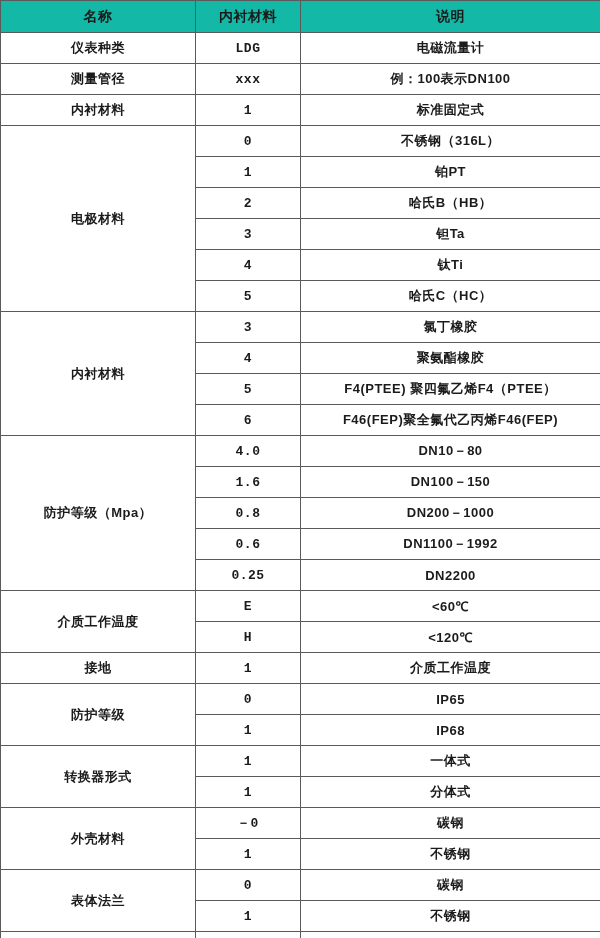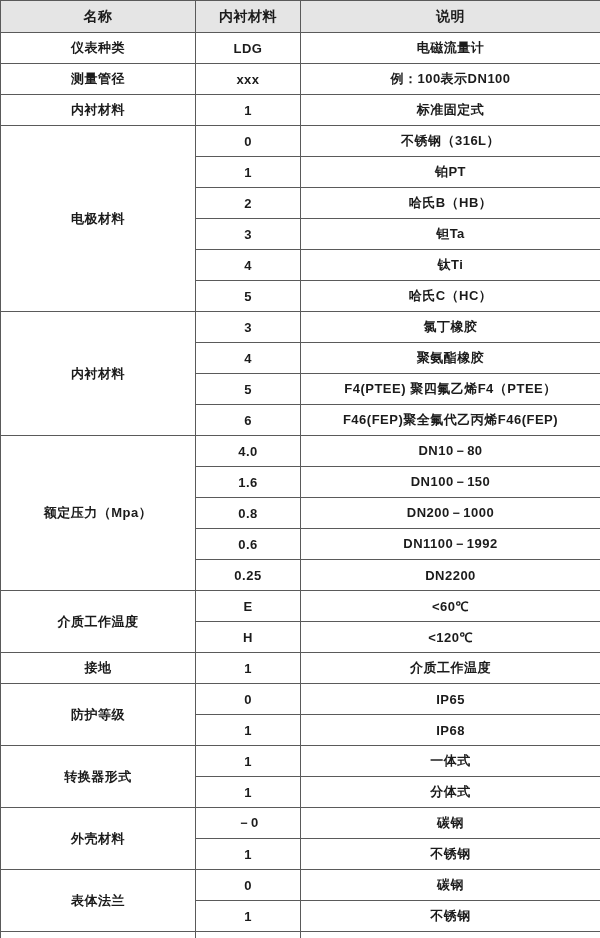--- a/index.html
+++ b/index.html
@@ -23,34 +23,35 @@
   #spec-table td {
     border: 1px solid #5a5a5a;
     text-align: center;
     vertical-align: middle;
     font-size: 13px;
     font-weight: bold;
     letter-spacing: 0.5px;
     padding: 0;
   }
   #spec-table thead th {
-    background: #e5e5e5;
+    background: #14b8a6;
     height: 31px;
     font-size: 14px;
   }
   col.c-name { width: 195px; }
   col.c-code { width: 105px; }
   col.c-desc { width: 300px; }
 
   td.name-cell {
     font-size: 13.5px;
   }
   td.code-cell {
     font-size: 13px;
     letter-spacing: 1.5px;
+    font-family: Liberation Mono, monospace;
   }
   td.desc-cell {
     font-size: 13px;
   }
   tr.r-std td { height: 30px; }
 </style>
 </head>
 <body>
 
 <table id="spec-table">
@@ -118,21 +119,21 @@
       </tr>
       <tr class="r-std">
         <td class="code-cell">5</td>
         <td class="desc-cell">F4(PTEE) 聚四氟乙烯F4（PTEE）</td>
       </tr>
       <tr class="r-std">
         <td class="code-cell">6</td>
         <td class="desc-cell">F46(FEP)聚全氟代乙丙烯F46(FEP)</td>
       </tr>
       <tr class="r-std">
-        <td class="name-cell" rowspan="5">额定压力（Mpa）</td>
+        <td class="name-cell" rowspan="5">防护等级（Mpa）</td>
         <td class="code-cell">4.0</td>
         <td class="desc-cell">DN10－80</td>
       </tr>
       <tr class="r-std">
         <td class="code-cell">1.6</td>
         <td class="desc-cell">DN100－150</td>
       </tr>
       <tr class="r-std">
         <td class="code-cell">0.8</td>
         <td class="desc-cell">DN200－1000</td>

